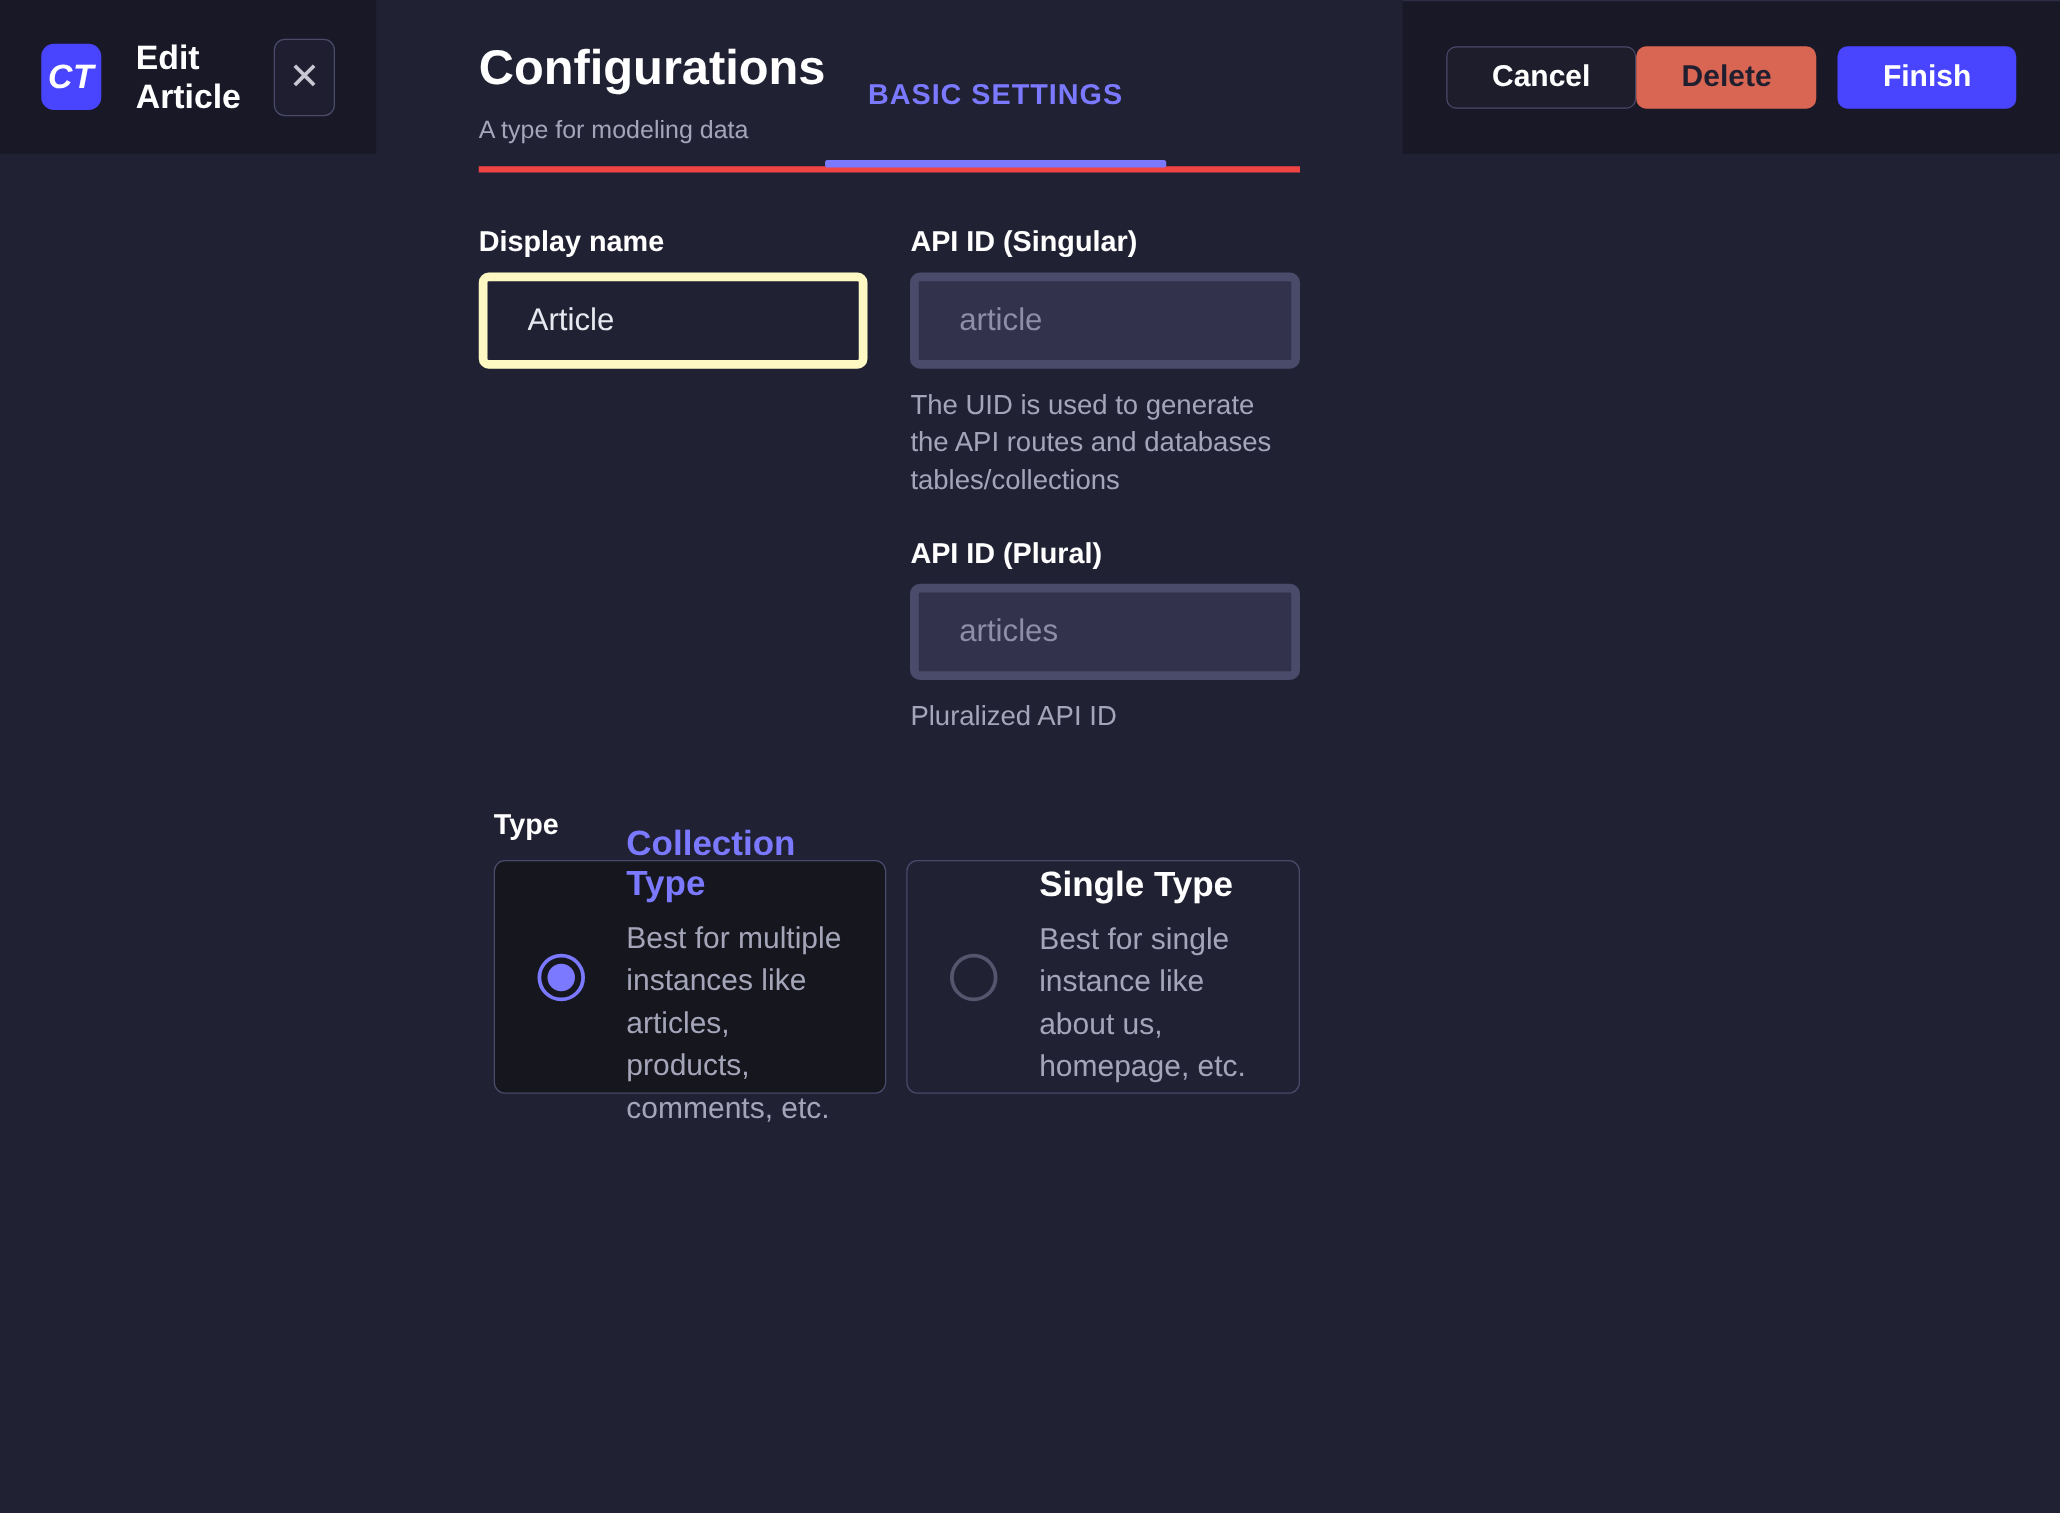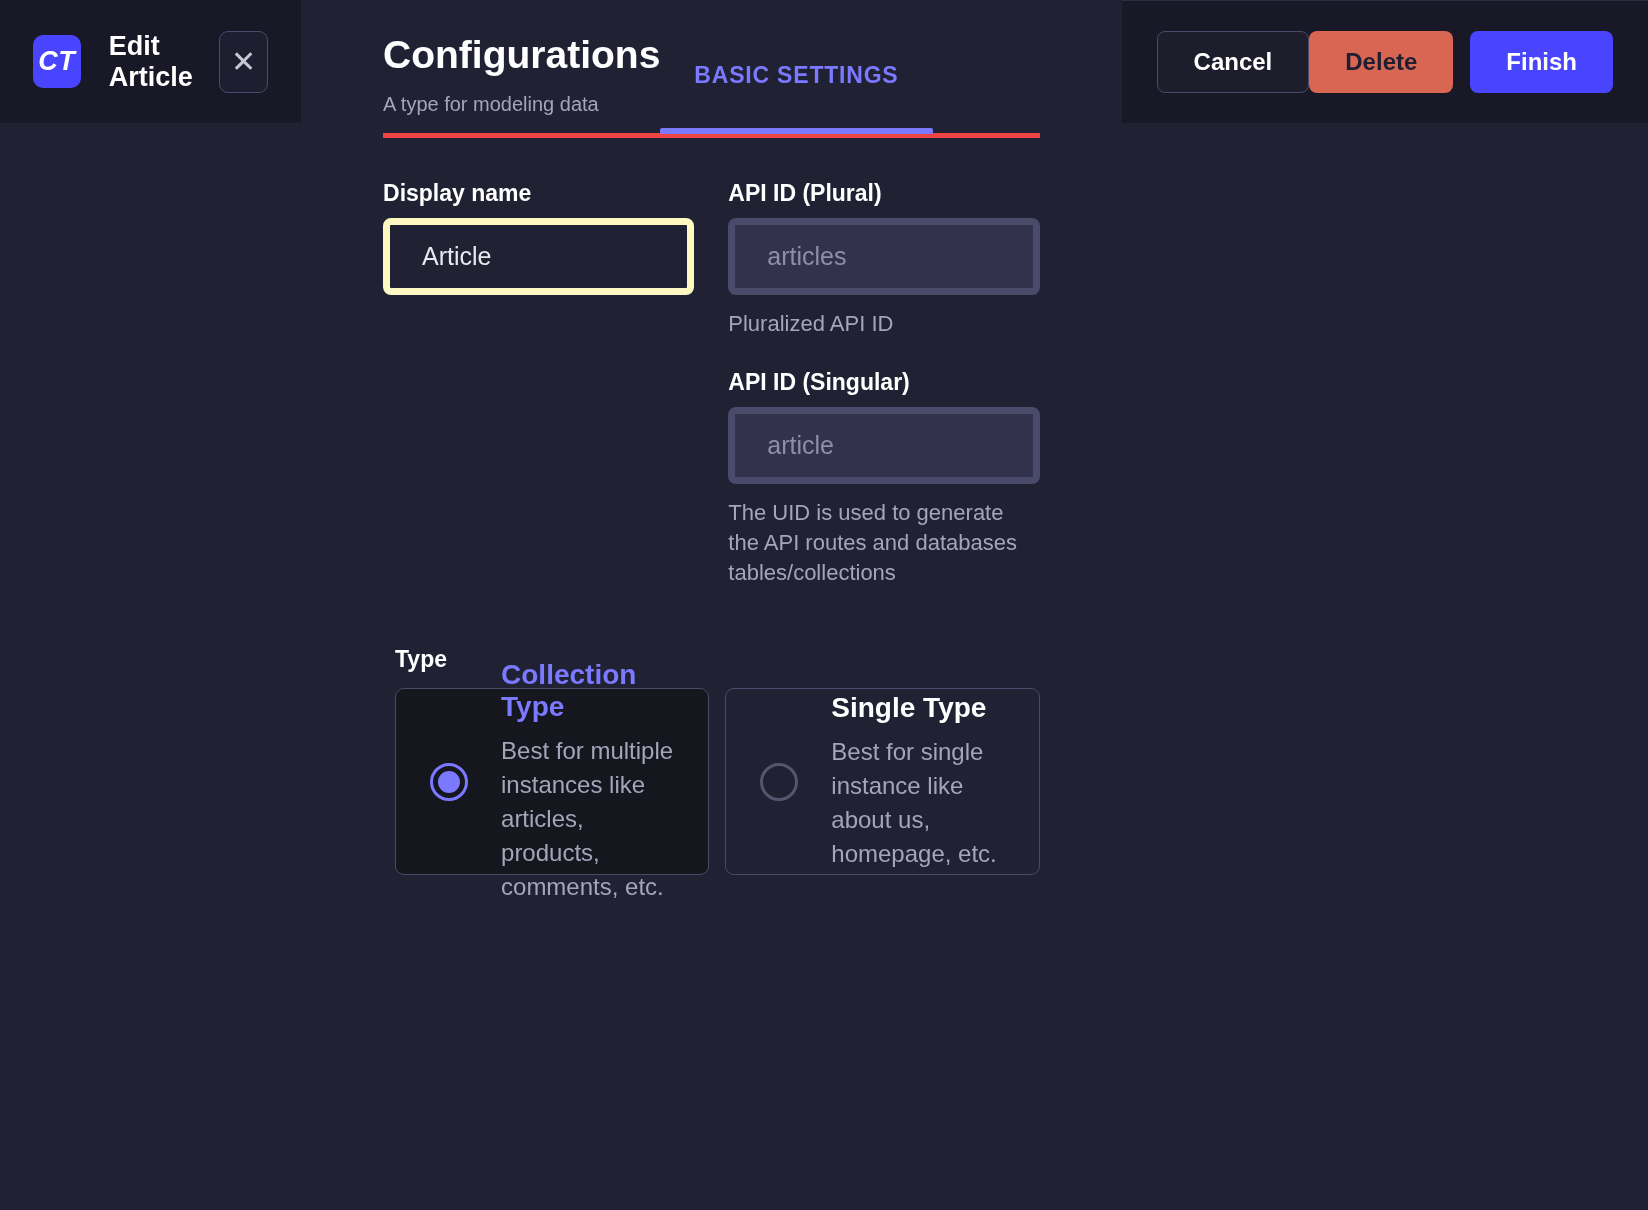--- a/index.html
+++ b/index.html
@@ -106,21 +106,21 @@
   .card-desc { font-size: 24px; line-height: 34px; color: #a5a5ba; }
 
   
   .modal-footer {
     height: 123px; flex: 0 0 123px;
     background: #181826; border-top: 1px solid #2c2c44;
     display: flex; align-items: center; justify-content: space-between;
     padding: 0 35px;
   }
   .btn {
-    height: 62px; border-radius: 8px;
+    height: 50px; border-radius: 8px;
     font-size: 24px; font-weight: 600;
     font-family: "Liberation Sans", "DejaVu Sans", sans-serif;
     display: inline-flex; align-items: center; justify-content: center;
     cursor: pointer; border: none;
   }
   .btn-cancel { background: #1d1d2c; border: 1px solid #4a4a6a; color: #ffffff; padding: 0 36px; }
   .footer-right { display: flex; gap: 17px; }
   .btn-delete { background: #d96553; color: #1f1f30; font-weight: 700; padding: 0 36px; }
   .btn-finish { background: #4945ff; color: #ffffff; font-weight: 700; padding: 0 36px; }
 </style>
@@ -152,29 +152,29 @@
     <div class="form-grid">
       <div class="form-col">
         <div class="field">
           <label class="field-label">Display name</label>
           <input class="text-input" type="text" value="Article" style="">
         </div>
       </div>
 
       <div class="form-col">
         <div class="field">
+          <label class="field-label">API ID (Singular)</label>
+          <input class="text-input is-disabled" type="text" disabled="" value="article" style="">
+          <div class="field-hint">The UID is used to generate the API routes and databases tables/collections</div>
+        </div>
+
+        <div class="field">
           <label class="field-label">API ID (Plural)</label>
           <input class="text-input is-disabled" type="text" disabled="" value="articles" style="">
           <div class="field-hint">Pluralized API ID</div>
-        </div>
-
-        <div class="field">
-          <label class="field-label">API ID (Singular)</label>
-          <input class="text-input is-disabled" type="text" disabled="" value="article" style="">
-          <div class="field-hint">The UID is used to generate the API routes and databases tables/collections</div>
         </div>
       </div>
     </div>
 
     <div class="type-section">
       <label class="field-label">Type</label>
       <div class="type-cards">
 
         <div class="type-card selected">
           <span class="radio"></span>

